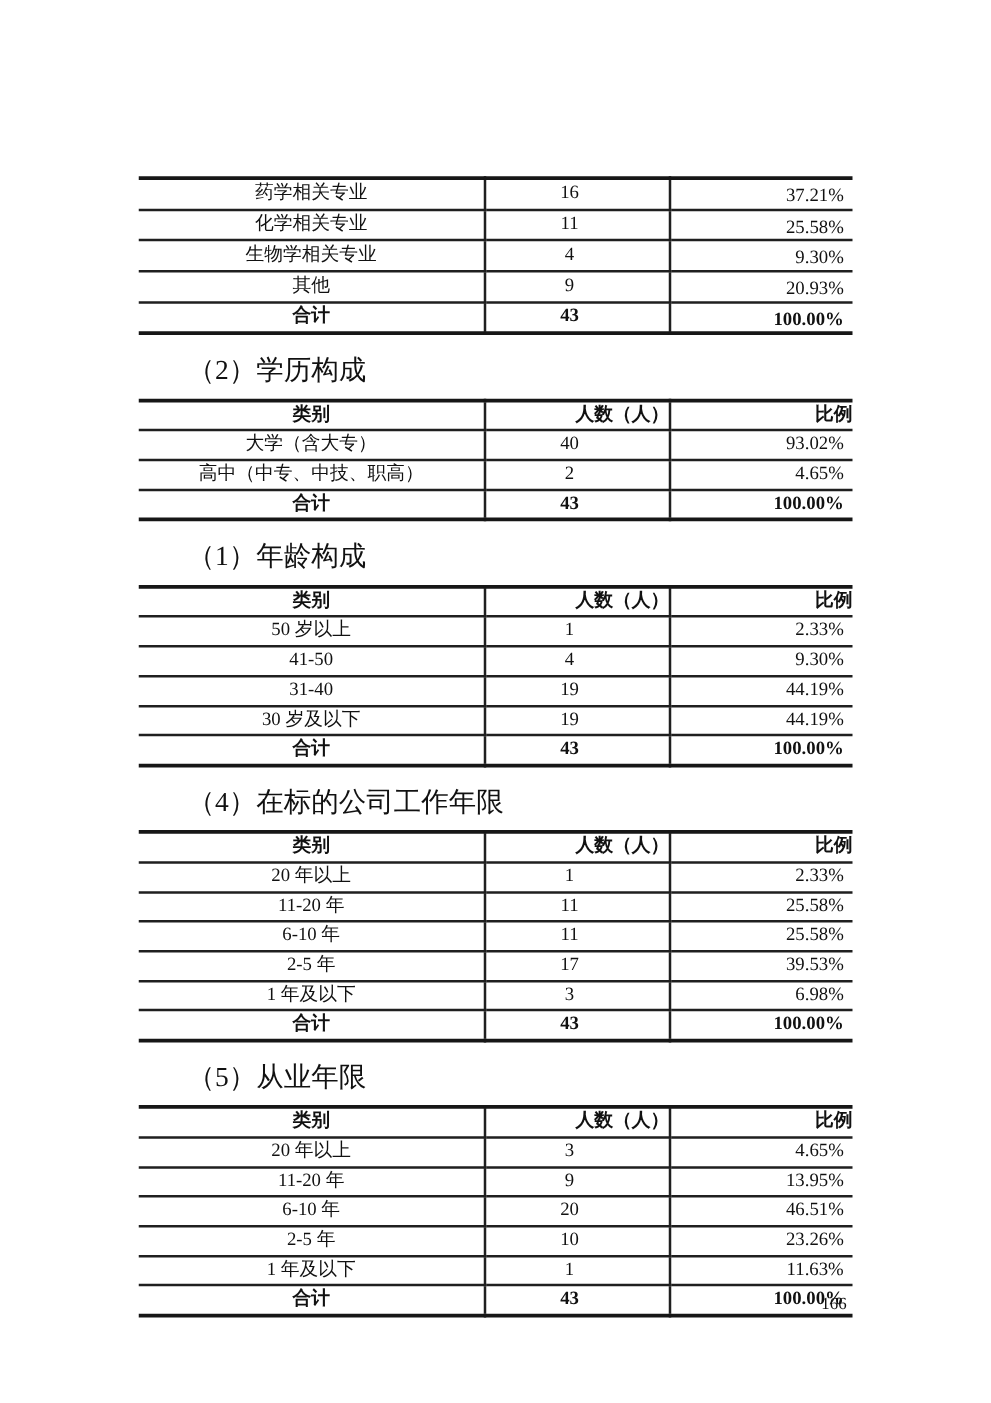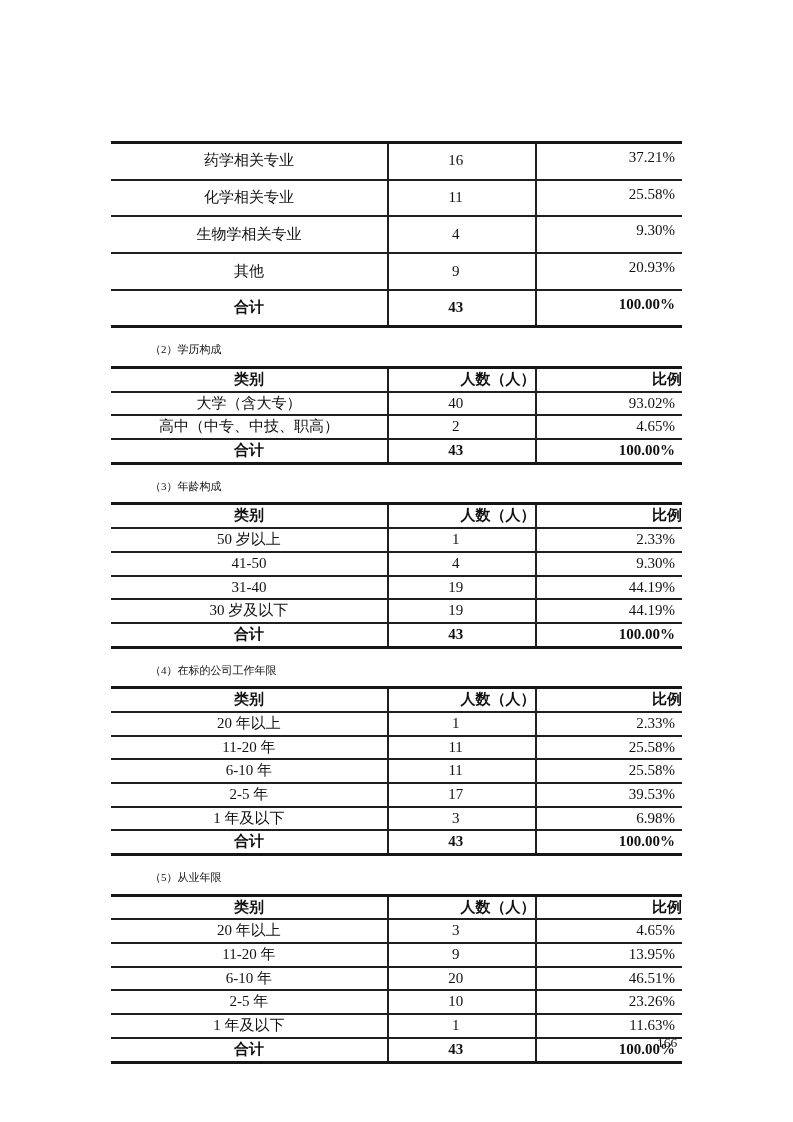--- a/index.html
+++ b/index.html
@@ -63,25 +63,25 @@
   .comp-table td:nth-child(3) {
     text-align: right;
     padding-right: 7px;
   }
   .comp-table tr.total-row td {
     font-weight: bold;
   }
   
   .t-first td:nth-child(3) {
     vertical-align: bottom;
-    padding-bottom: 13px;
+    padding-bottom: 1px;
   }
   .sec-heading {
     margin: 15px 0 10px 39px;
-    font-size: 11px;
+    font-size: 22px;
     font-weight: normal;
     line-height: 1.15;
   }
   .page-number {
     position: absolute;
     left: 657px;
     top: 1035px;
     font-size: 13.5px;
   }
 </style>
@@ -156,21 +156,21 @@
           <tr class="total-row">
             <td>合计</td>
             <td>43</td>
             <td>100.00%</td>
           </tr>
         </tbody>
       </table>
   </section>
 
   <section>
-    <h3 class="sec-heading">（3）年龄构成</h3>
+    <h3 class="sec-heading">（1）年龄构成</h3>
     <table class="comp-table">
       <colgroup>
           <col class="c1">
           <col class="c2">
           <col class="c3">
         </colgroup>
     <thead>
           <tr>
             <th>类别</th>
             <th>人数（人）</th>

